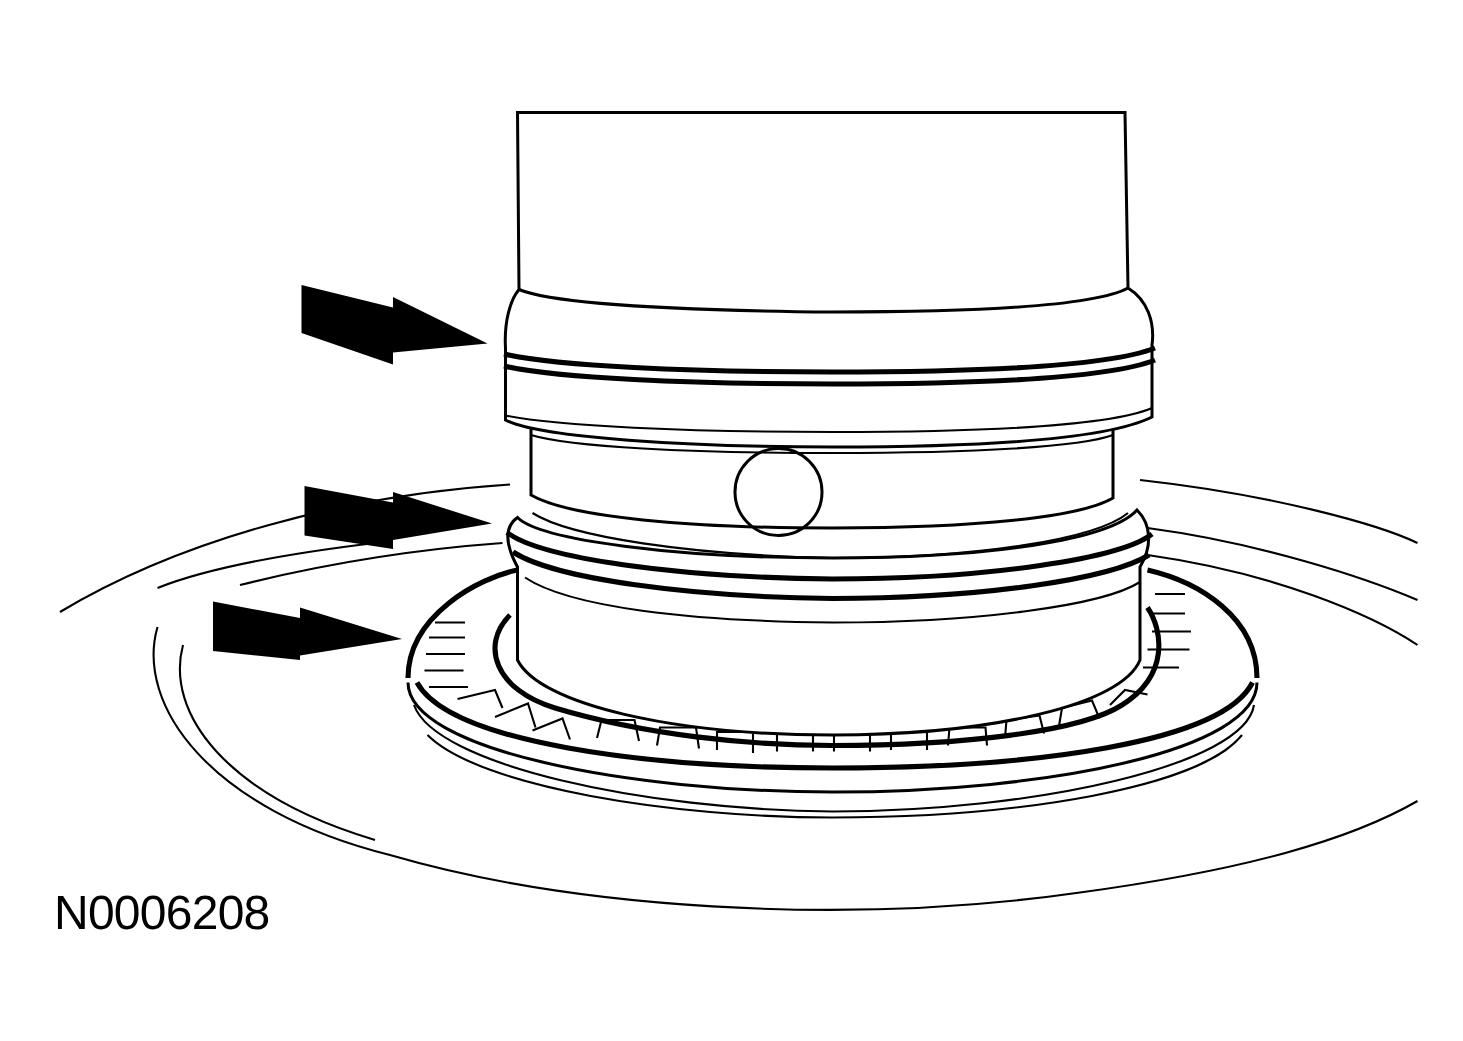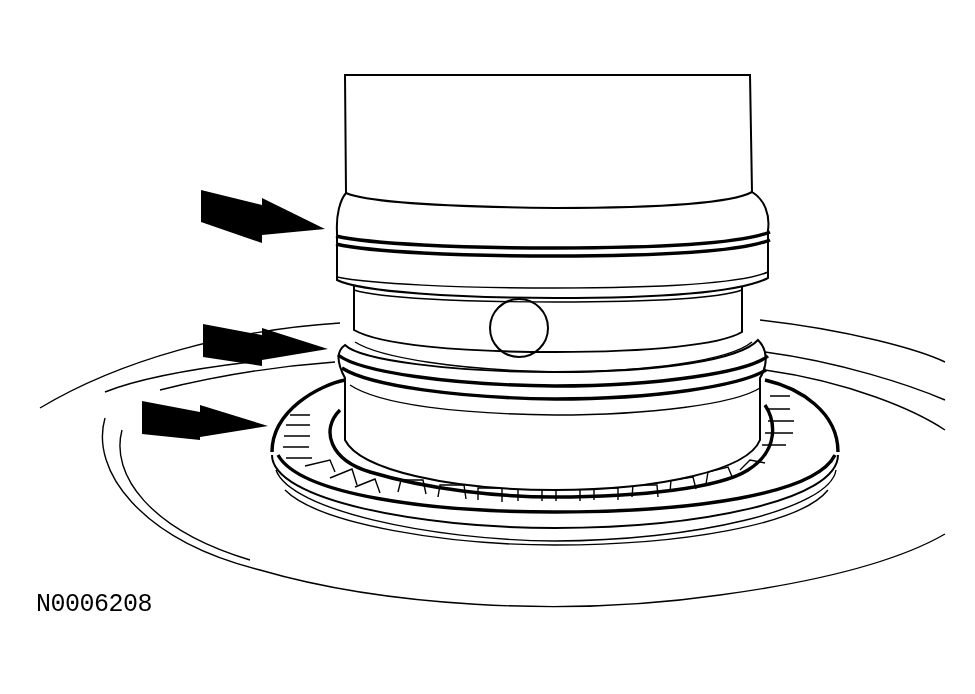--- a/index.html
+++ b/index.html
@@ -1,20 +1,20 @@
 <!DOCTYPE html>
 <html><head>
 <meta charset="utf-8">
 <style>
   html, body { margin: 0; padding: 0; background: #ffffff; }
   body { width: 975px; height: 694px; position: relative; overflow: hidden; }
   #figure { position: absolute; left: 0; top: 0; width: 975px; height: 694px; }
   .fig-label {
     position: absolute; left: 36px; top: 590px;
-    font-family: Liberation Mono, monospace; font-size: 25px; color: #000000;
+    font-family: Liberation Sans, sans-serif; font-size: 32px; color: #000000;
     letter-spacing: -0.5px;
   }
   svg { display: block; }
   .thin { fill: none; stroke: #000; stroke-width: 1.4; }
   .med { fill: none; stroke: #000; stroke-width: 2; }
   .thick { fill: none; stroke: #000; stroke-width: 3.4; }
   .fillw { fill: #fff; stroke: #000; stroke-width: 2; }
   .arrow { fill: #000; stroke: none; }
 </style>
 </head>

